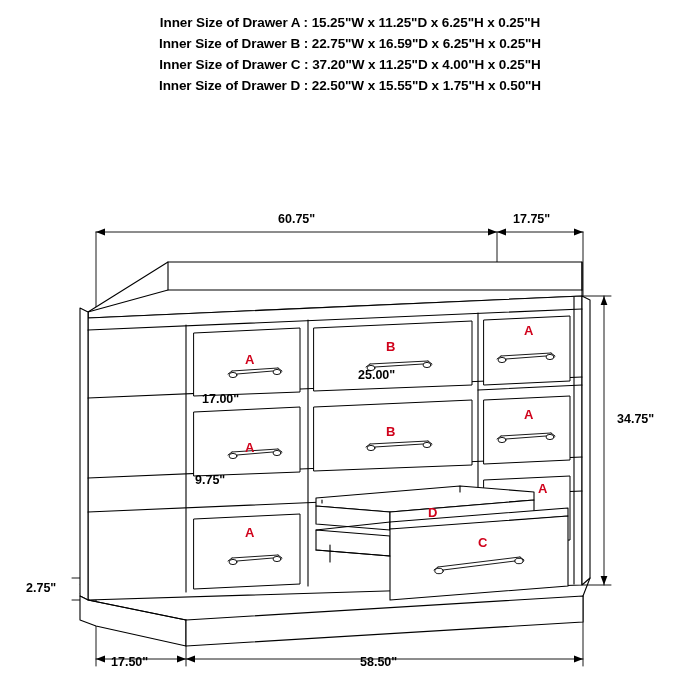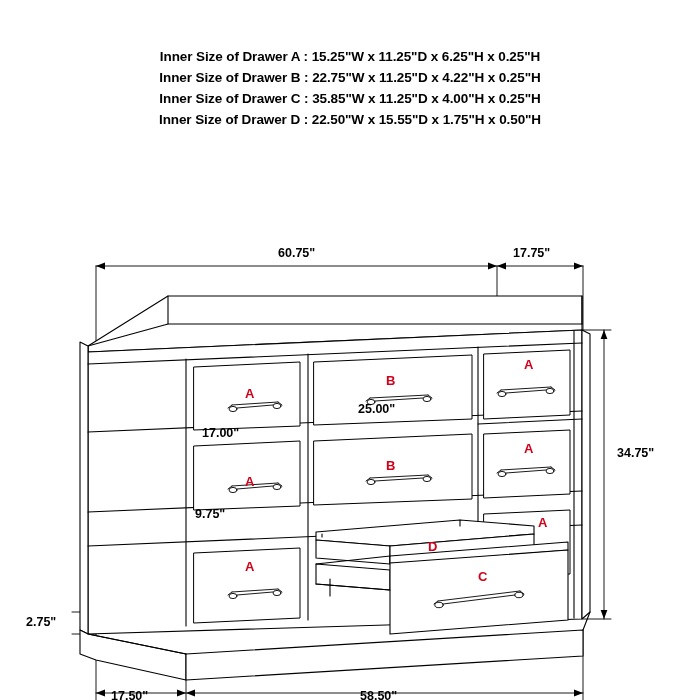--- a/index.html
+++ b/index.html
@@ -12,21 +12,20 @@
     height: 700px;
     font-family: "Liberation Sans", sans-serif;
     position: relative;
     overflow: hidden;
   }
   #root {
     position: absolute;
     left: 0; top: 0;
     width: 700px;
     height: 504px;
-    margin-top: 34px;
   }
   .spec-block {
     position: absolute;
     left: 0;
     top: 12px;
     width: 700px;
     text-align: center;
   }
   .spec-line {
     font-size: 13.5px;
@@ -58,22 +57,22 @@
     white-space: nowrap;
   }
 </style>
 </head>
 <body>
 
 <div id="root">
 
   <div class="spec-block">
     <div class="spec-line">Inner Size of Drawer A : 15.25"W x 11.25"D x 6.25"H x 0.25"H</div>
-    <div class="spec-line">Inner Size of Drawer B : 22.75"W x 11.25"D x 4.22"H x 0.25"H</div>
-    <div class="spec-line">Inner Size of Drawer C : 35.85"W x 11.25"D x 4.00"H x 0.25"H</div>
+    <div class="spec-line">Inner Size of Drawer B : 22.75"W x 16.59"D x 6.25"H x 0.25"H</div>
+    <div class="spec-line">Inner Size of Drawer C : 37.20"W x 11.25"D x 4.00"H x 0.25"H</div>
     <div class="spec-line">Inner Size of Drawer  D : 22.50"W x 15.55"D x 1.75"H x 0.50"H</div>
   </div>
 
   <svg id="diagram" viewBox="0 0 700 700">
     <g fill="none" stroke="#000" stroke-width="1.1" stroke-linejoin="round" stroke-linecap="round">
 
       <g stroke-width="0.9">
 
         <line x1="96" y1="232" x2="583" y2="232"></line>
 

